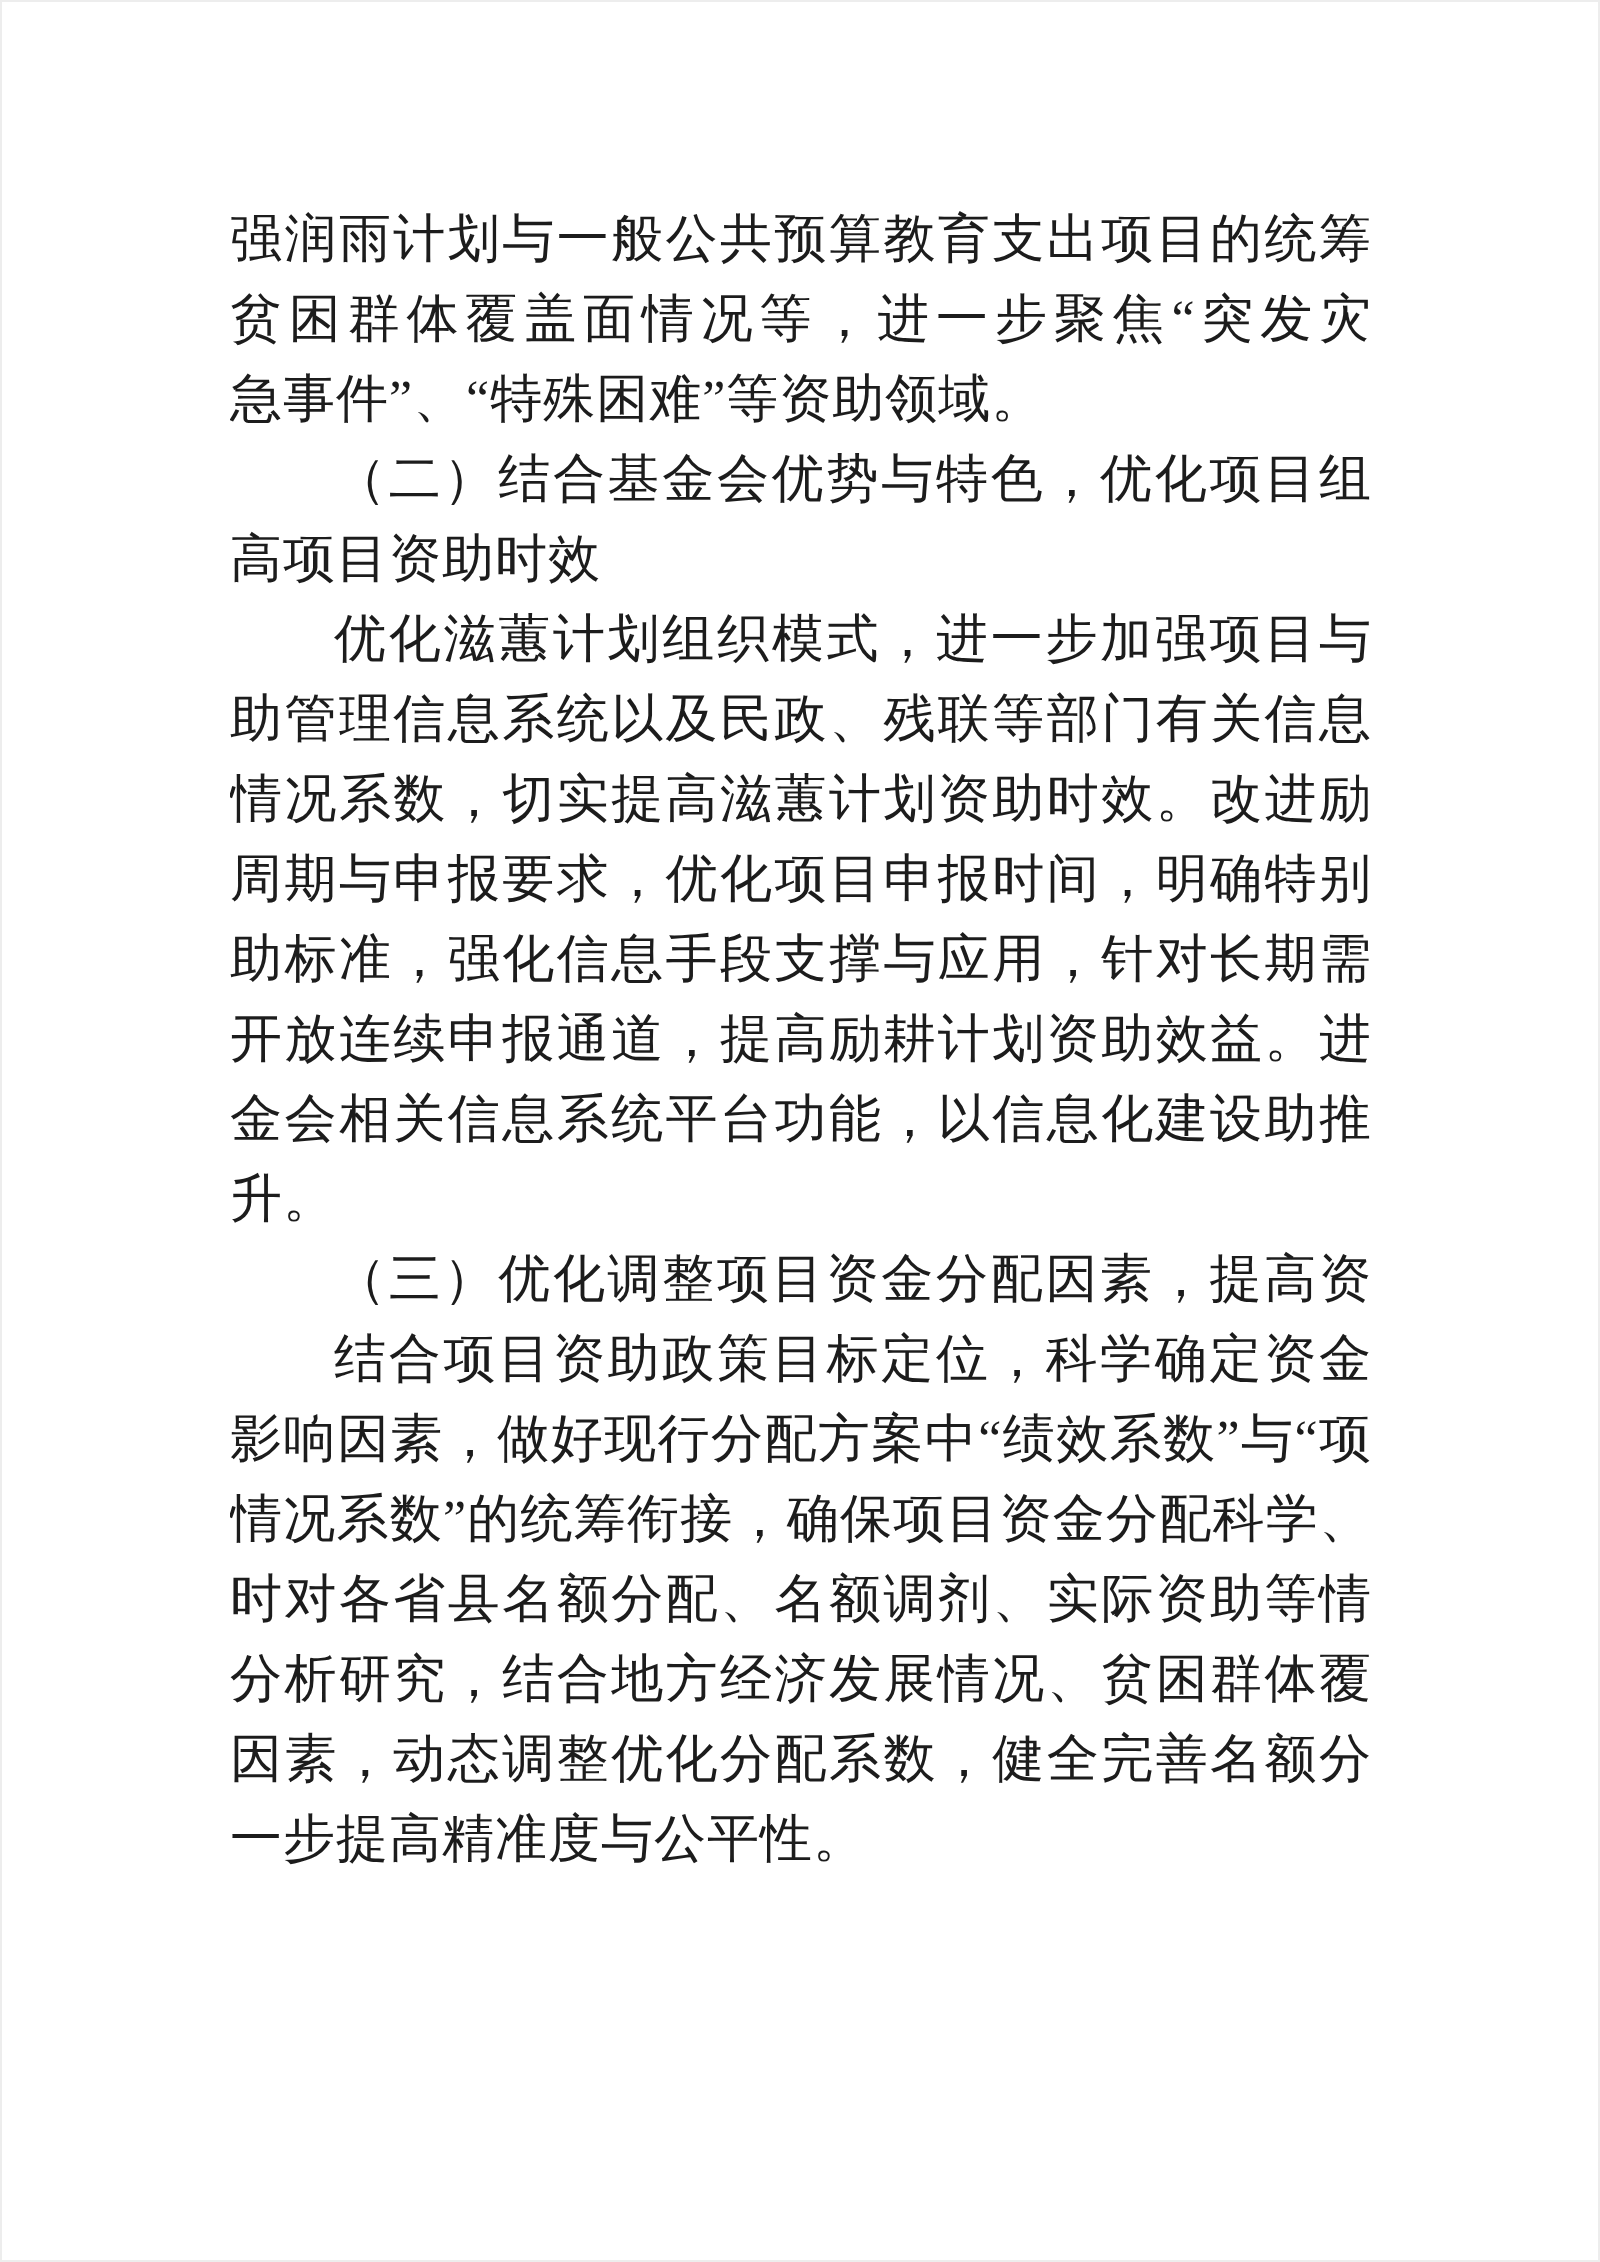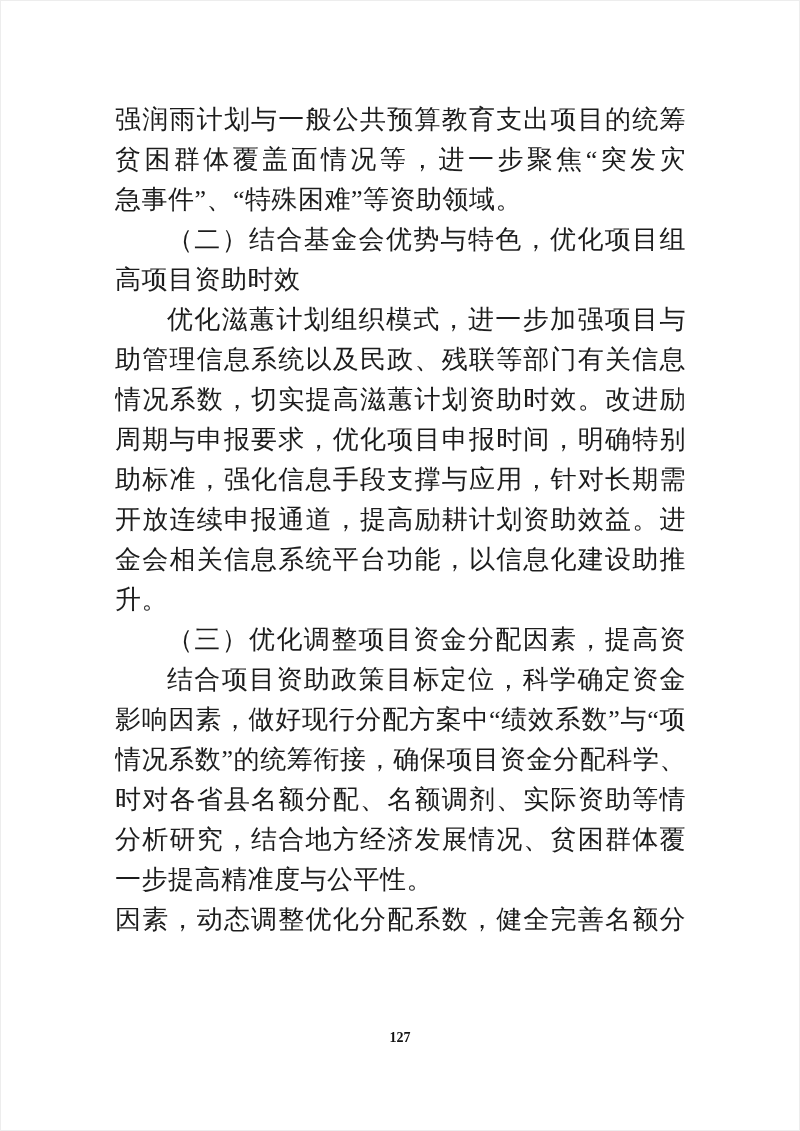--- a/index.html
+++ b/index.html
@@ -92,21 +92,20 @@
     <div>
       <div class="tline indent end">（三）优化调整项目资金分配因素，提高资金配置精准度</div>
     </div>
 
     <div>
       <div class="tline indent">结合项目资助政策目标定位，科学确定资金分配模式与</div>
       <div class="tline">影响因素，做好现行分配方案中“绩效系数”与“项目执行</div>
       <div class="tline">情况系数”的统筹衔接，确保项目资金分配科学、公平。适</div>
       <div class="tline">时对各省县名额分配、名额调剂、实际资助等情况进行系统</div>
       <div class="tline">分析研究，结合地方经济发展情况、贫困群体覆盖面情况等</div>
+      <div class="tline">因素，动态调整优化分配系数，健全完善名额分配机制，进</div>
       <div class="tline end">一步提高精准度与公平性。</div>
-      <div class="tline">因素，动态调整优化分配系数，健全完善名额分配机制，进</div>
     </div>
 
   </div>
 
-  <div class="page-number">127</div>
 
 </div>
 
 </body></html>

